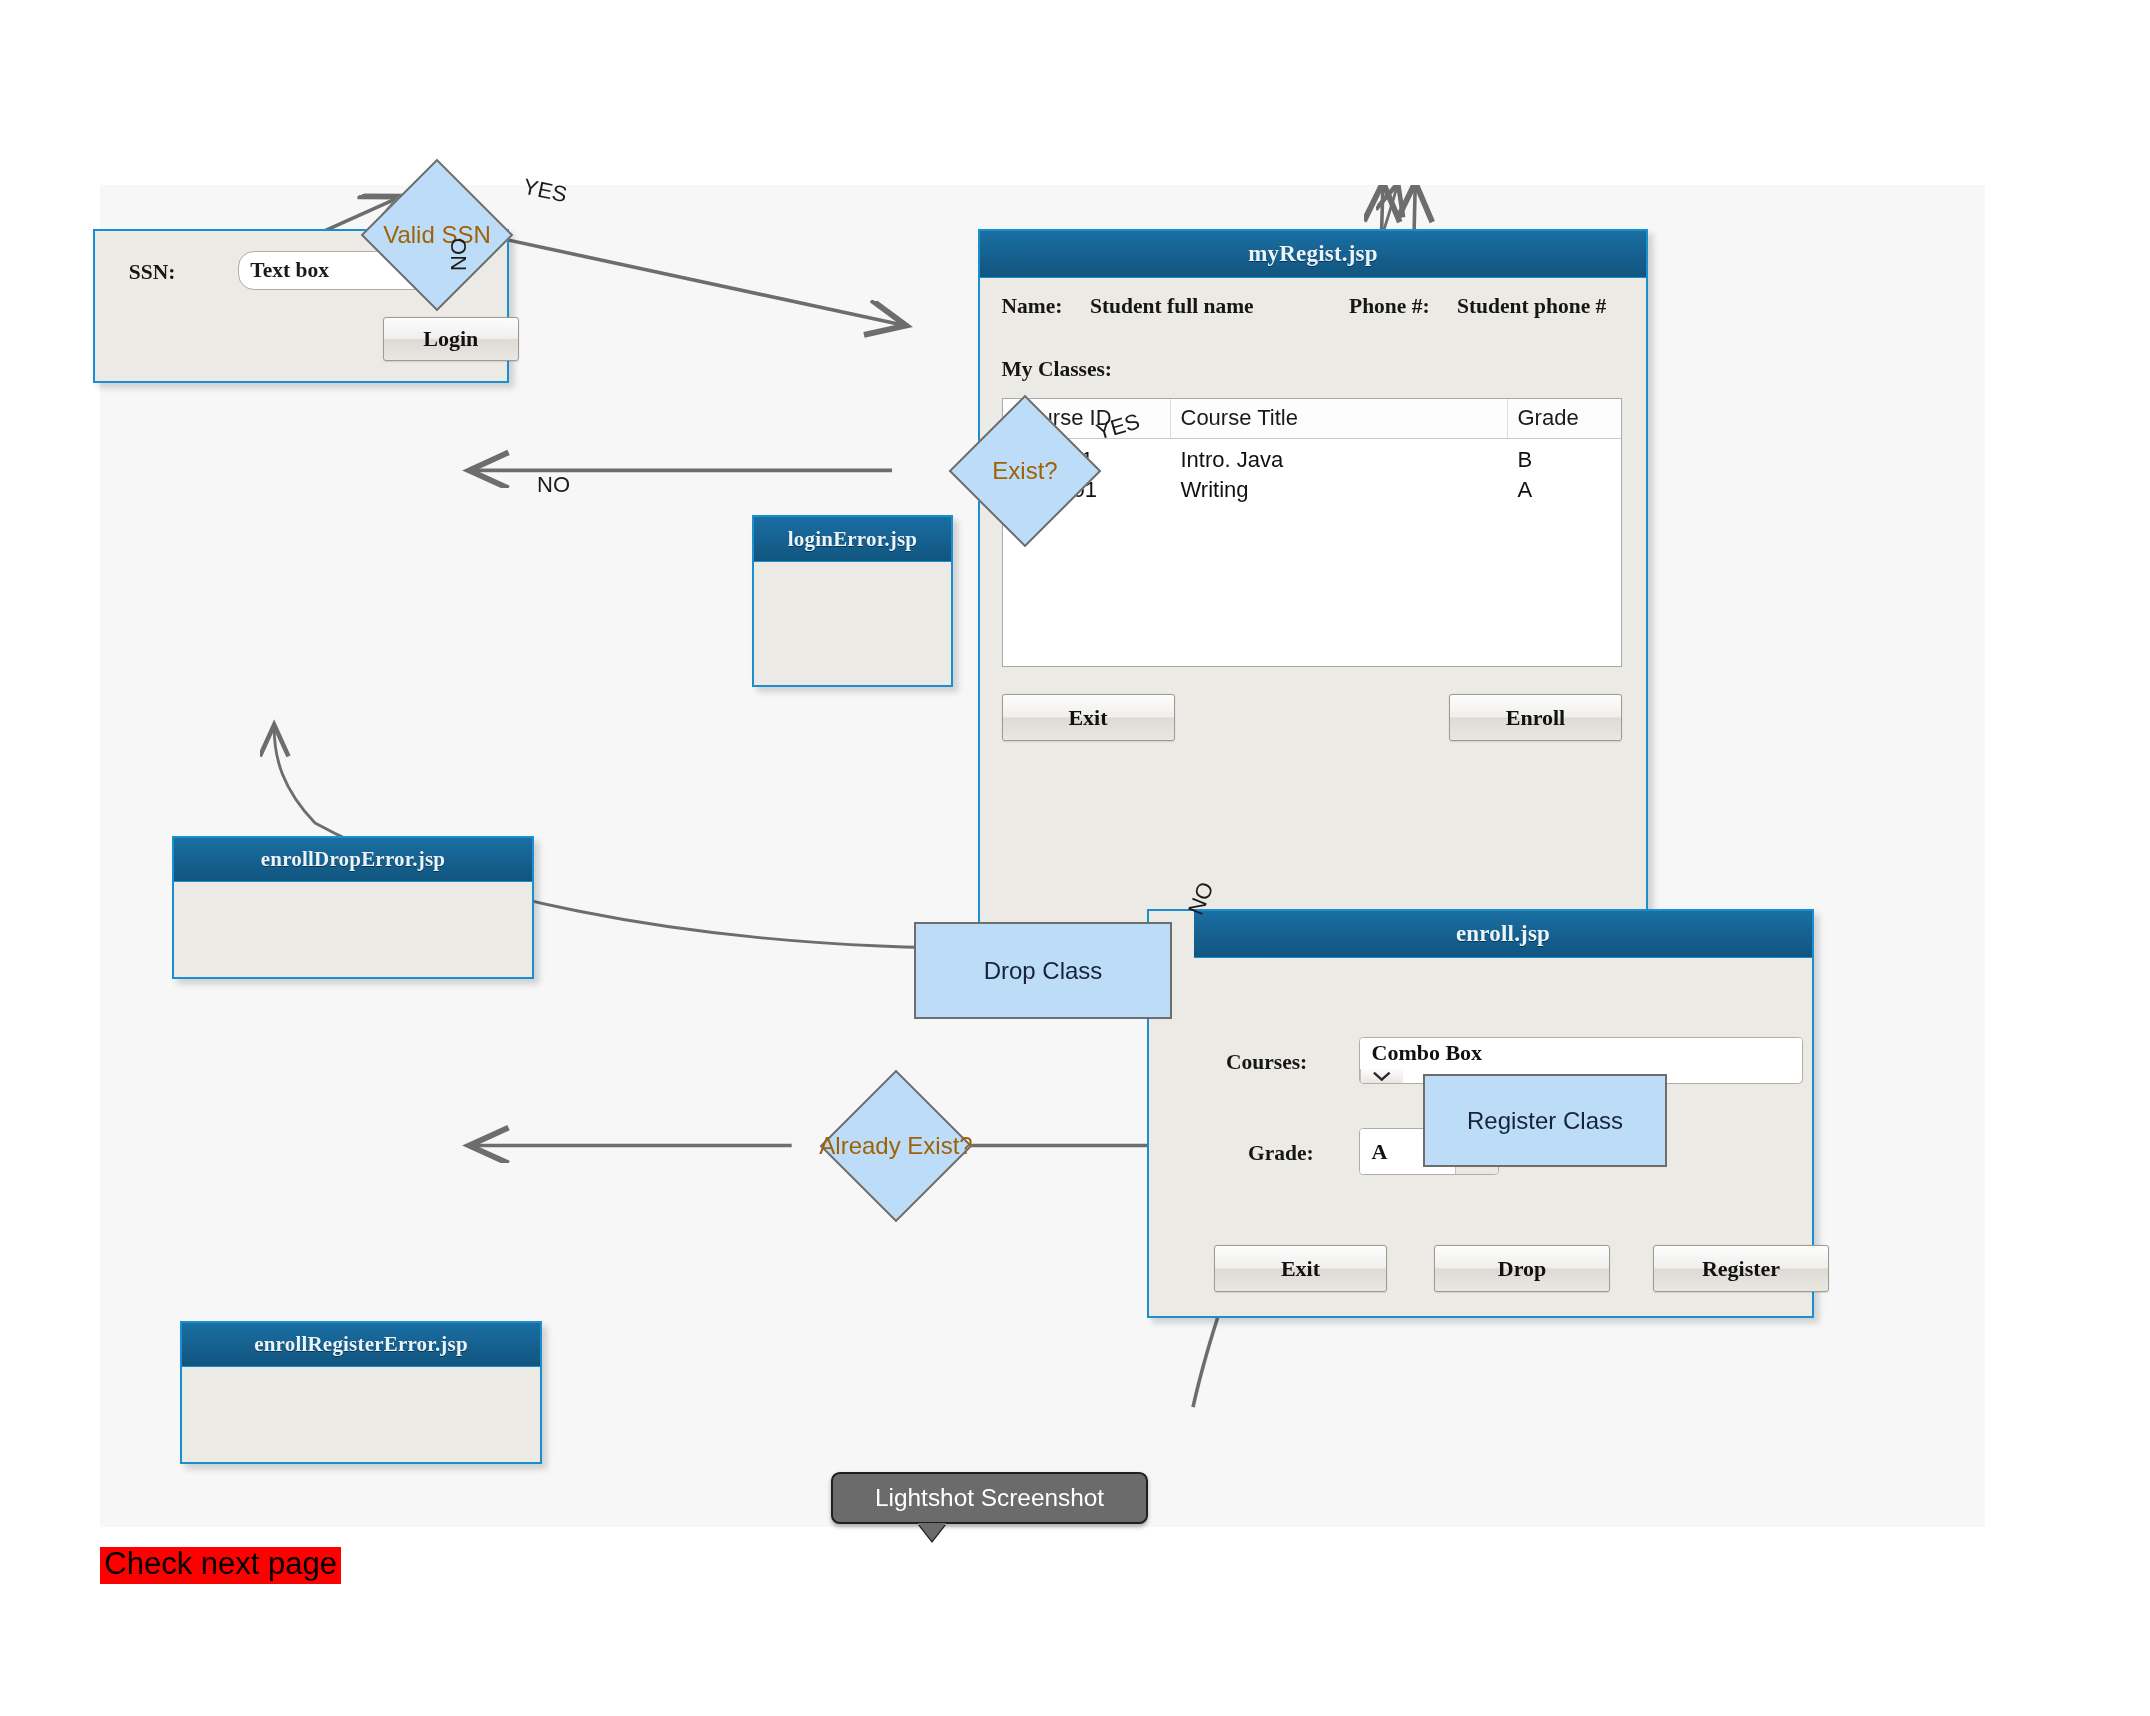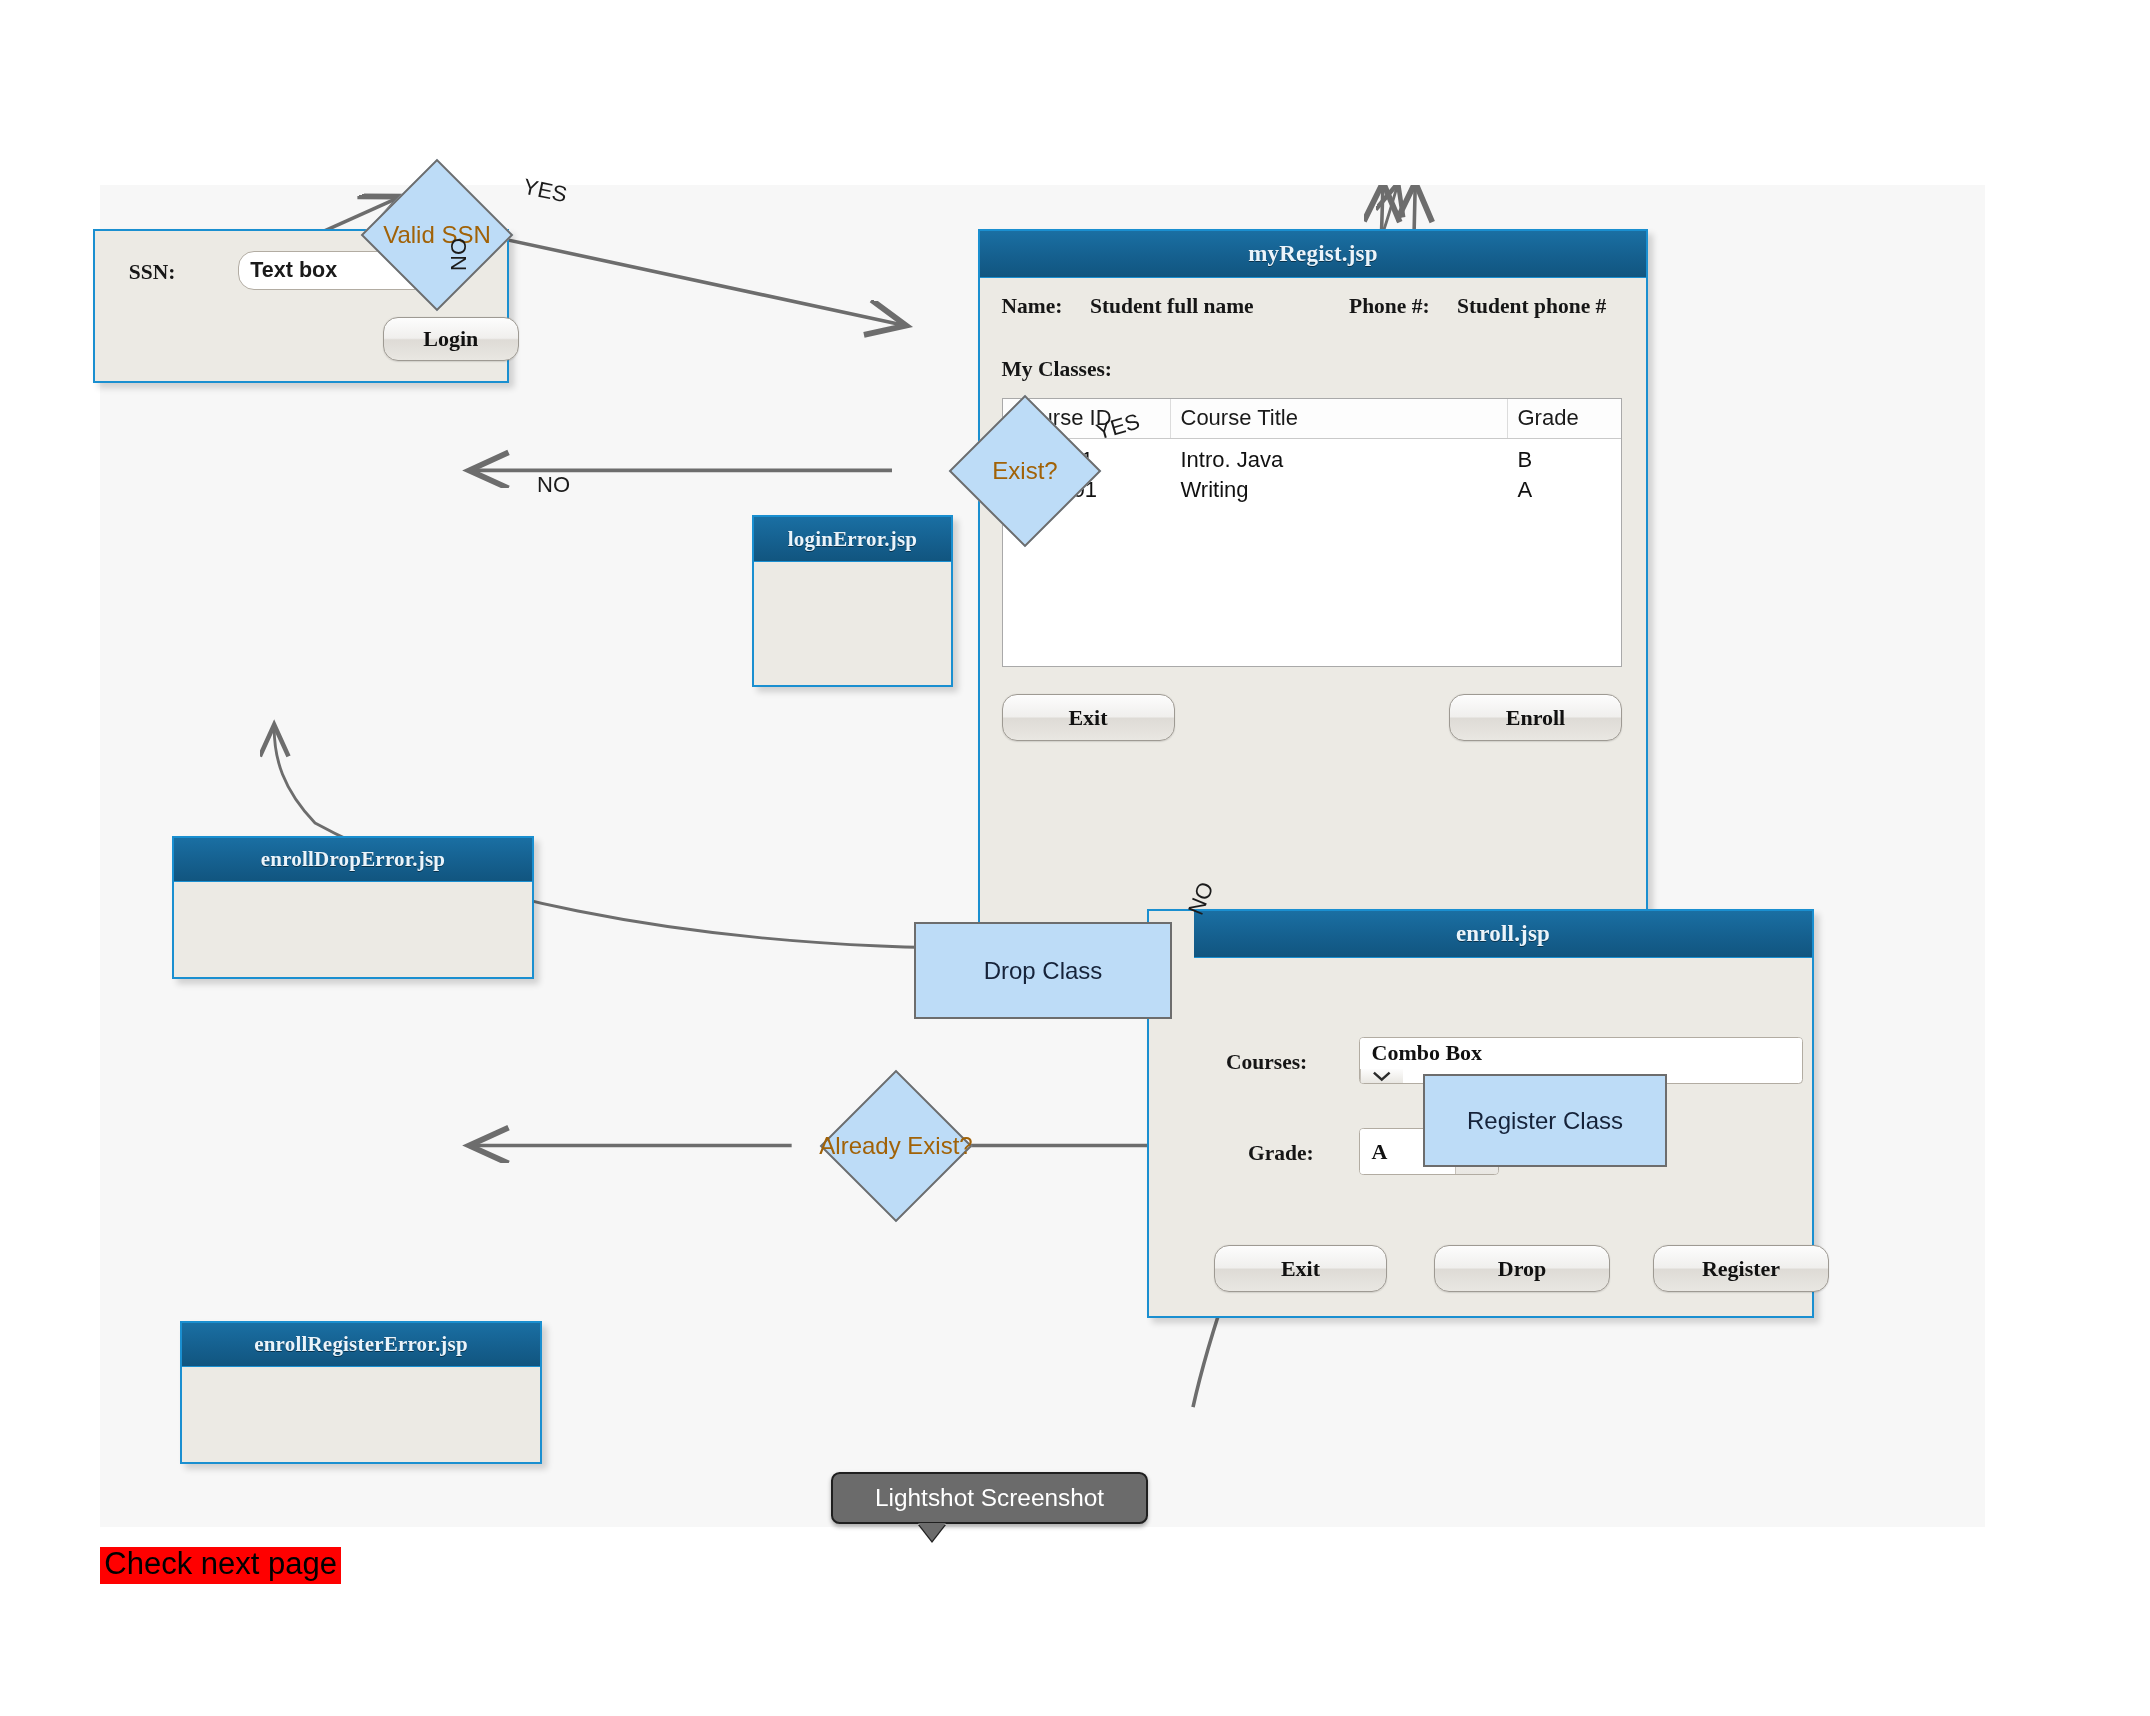--- a/index.html
+++ b/index.html
@@ -27,26 +27,26 @@
     letter-spacing:0.2px;
     text-shadow:0 0.7px 0 rgba(0,0,0,.45);
     border-bottom:1.4px solid #1a8fd0;
   }
   .jsp-body{position:relative;background:#eceae4;height:calc(100% - 47px);}
 
   
   .lbl-serif{font-family:"Liberation Serif",serif;font-weight:bold;font-size:21.5px;color:#161616;}
   .textbox{
     background:#ffffff;border:1.4px solid #b2aca2;border-radius:16px;
-    font-family:Liberation Sans, sans-serif;font-weight:bold;font-size:21.5px;color:#1a1a1a;
+    font-family:Liberation Serif, serif;font-weight:bold;font-size:21.5px;color:#1a1a1a;
     display:flex;align-items:center;padding-left:11.5px;box-sizing:border-box;
   }
   .btn{
     background:linear-gradient(180deg,#fdfdfd 0%,#f0efed 48%,#dedbd6 52%,#e9e7e2 100%);
-    border:1.4px solid #9e9a93;border-radius:15px;
+    border:1.4px solid #9e9a93;border-radius:3px;
     font-family:"Liberation Serif",serif;font-weight:bold;font-size:22px;color:#111;
     display:flex;align-items:center;justify-content:center;box-sizing:border-box;
     box-shadow:0 0.7px 1.4px rgba(0,0,0,.12);
   }
   .combo{
     display:flex;border:1.4px solid #b2aca2;border-radius:4.3px;overflow:hidden;box-sizing:border-box;
     background:#fff;
   }
   .combo .val{
     flex:1;background:#fff;display:flex;align-items:center;padding-left:11.5px;

